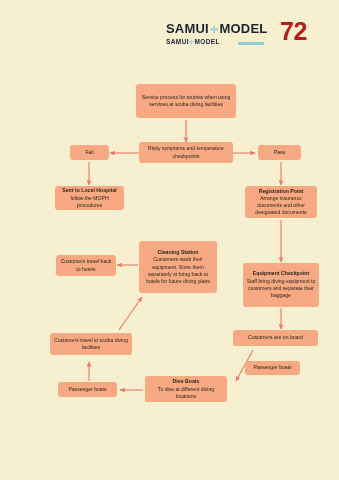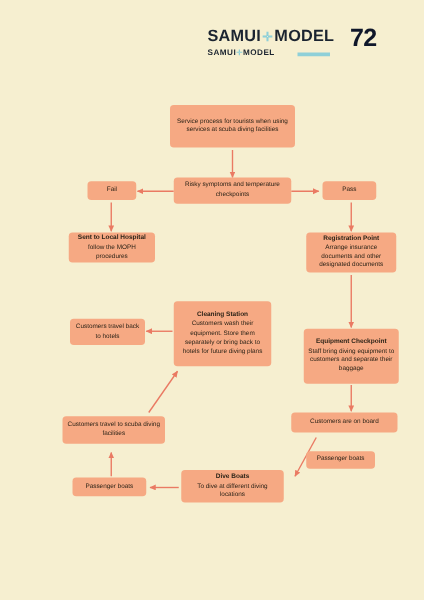--- a/index.html
+++ b/index.html
@@ -67,23 +67,23 @@
     left: 238px;
     top: 20px;
     width: 26px;
     height: 3px;
     background: #8fd0d8;
   }
   .issue-number {
     position: absolute;
     left: 280px;
     top: -3px;
-    font-size: 20px;
-    font-weight: bold;
-    color: #0f172a;
+    font-size: 25px;
+    font-weight: bold;
+    color: #b91c1c;
     letter-spacing: -0.5px;
     line-height: 25px;
   }
 
   
   .node {
     position: absolute;
     box-sizing: border-box;
     background: #f6a983;
     border-radius: 3px;

